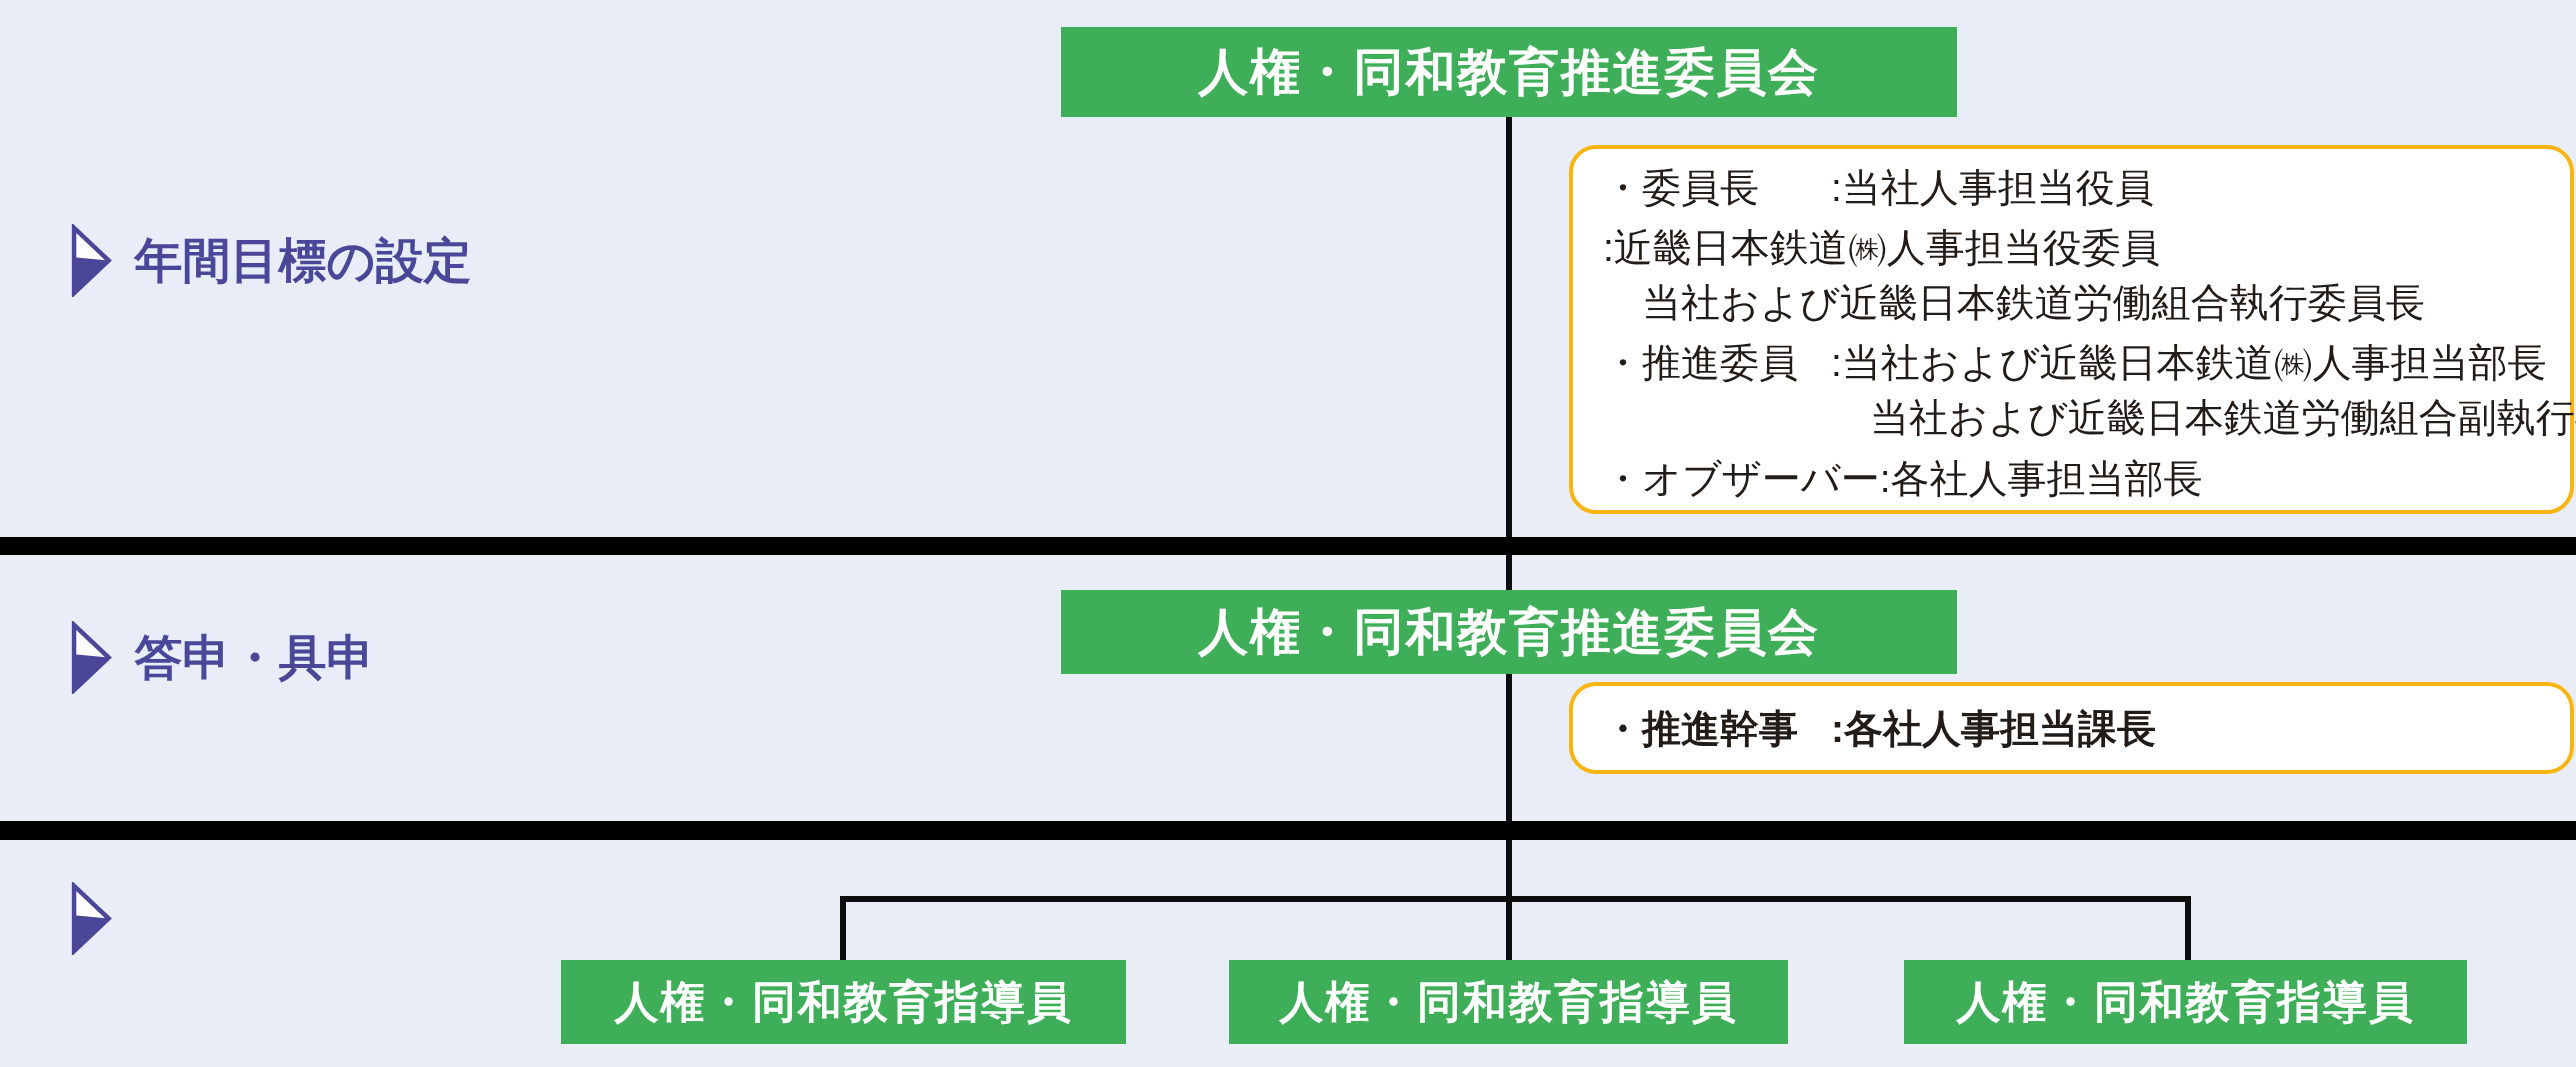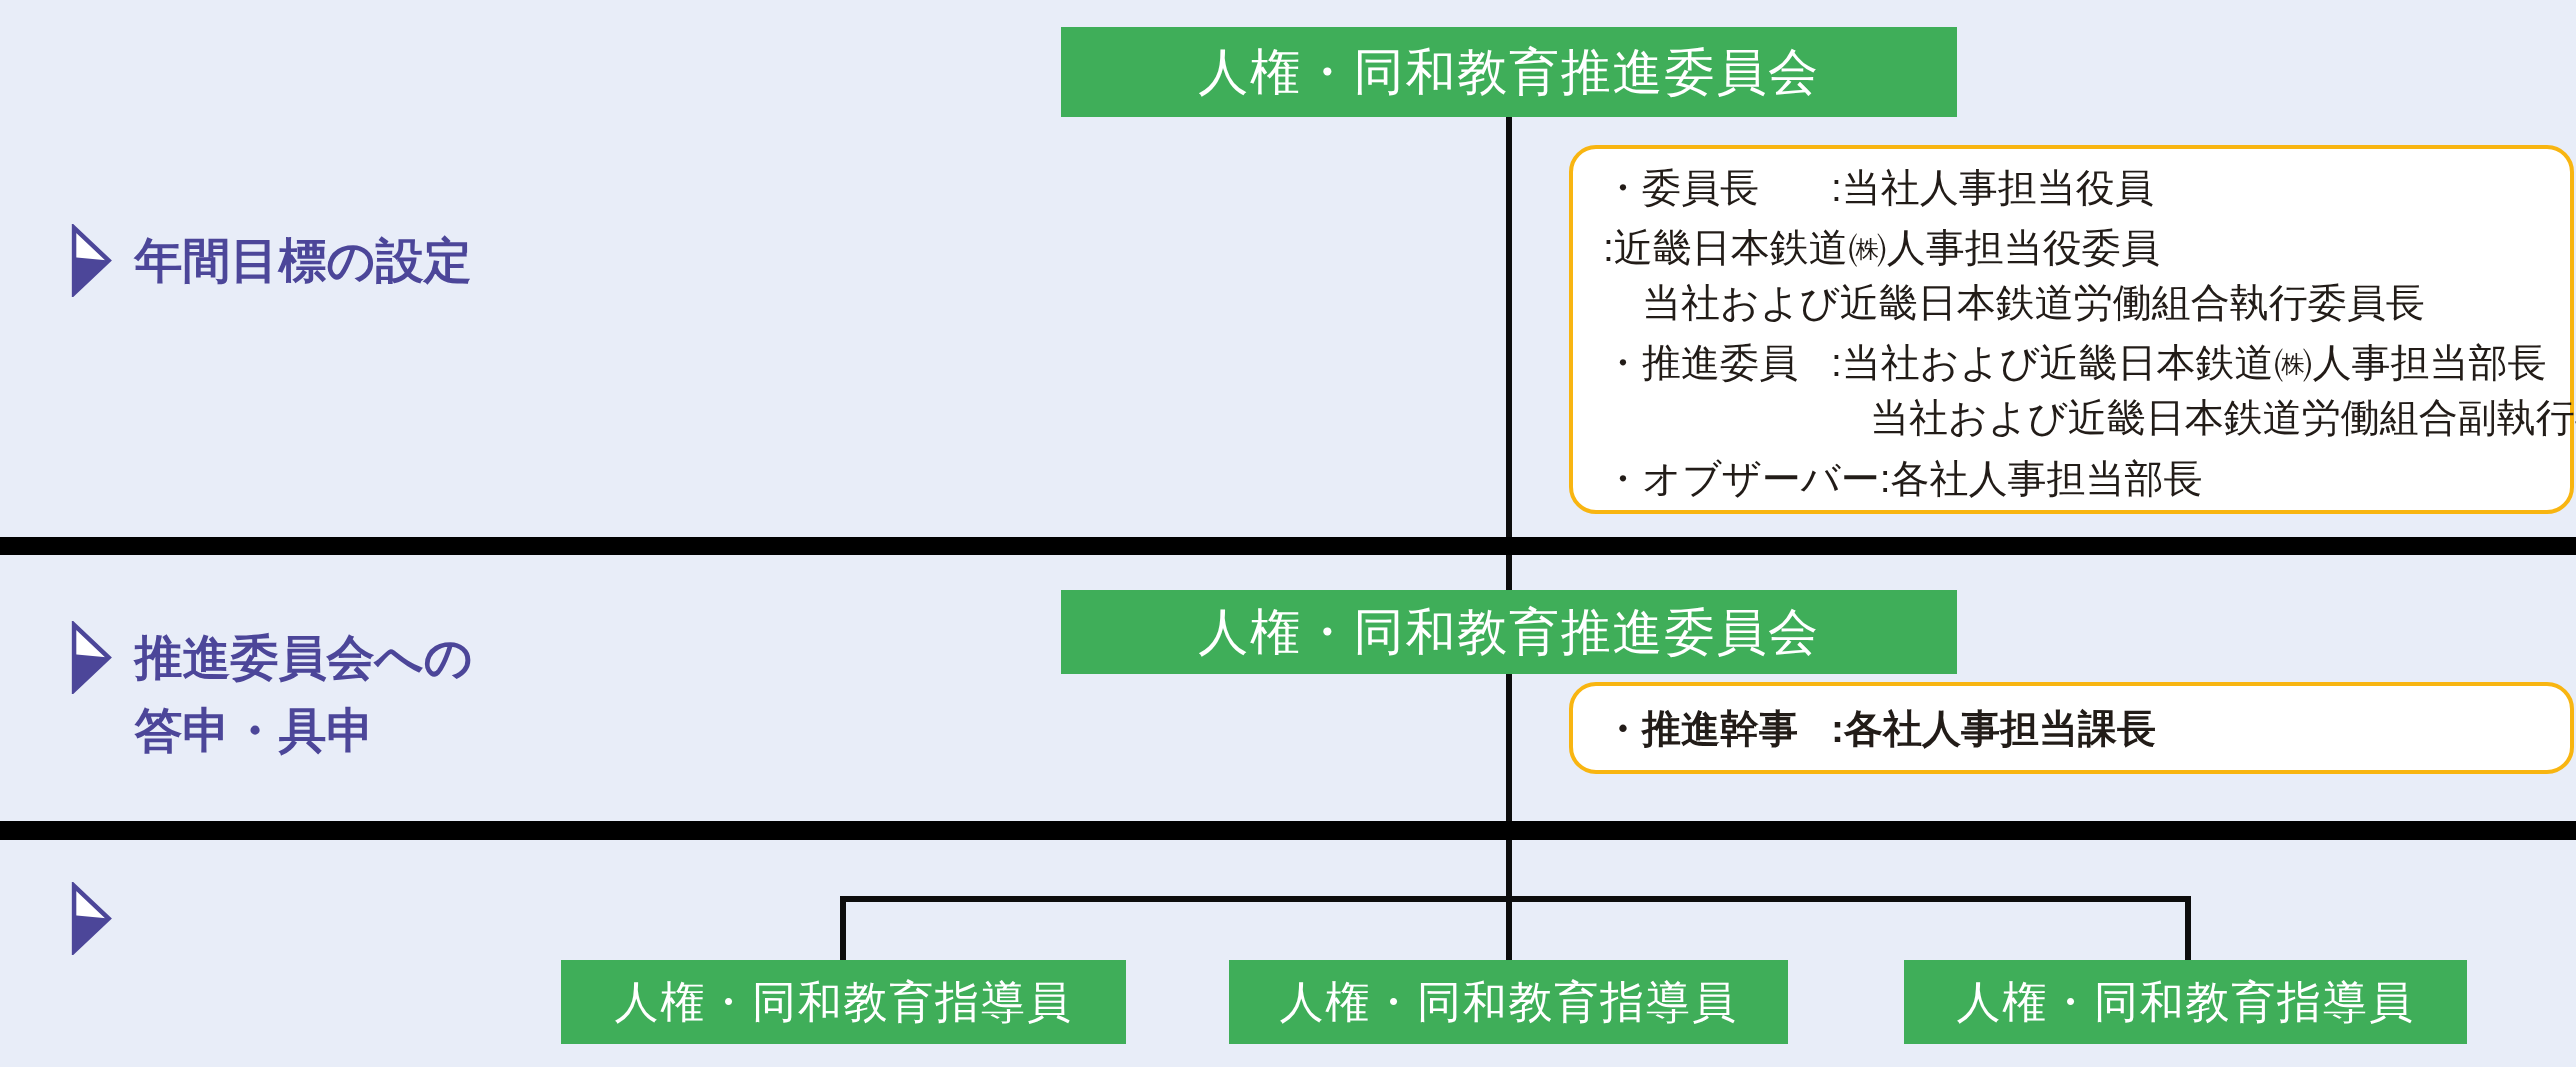--- a/index.html
+++ b/index.html
@@ -14,21 +14,21 @@
 
   
   .line { position:absolute; background:#0d0d0d; z-index:1; }
   .divider { position:absolute; left:0; width:2576px; background:#000; z-index:2; }
 
   
   .gbox {
     position:absolute;
     background:#3fae59;
     color:#ffffff;
-    font-weight:normal;
+    font-weight:bold;
     letter-spacing:1.8px;
     display:flex; align-items:center; justify-content:center;
     z-index:3;
     white-space:nowrap;
   }
   .gbox.big   { font-size:50px; }
   .gbox.small { font-size:44px; }
 
   
   .ybox {
@@ -84,21 +84,20 @@
   </div>
 </div>
 
 <div class="side-label" style="left:69px; top:621px;">
   <svg class="arrow-icon" viewBox="0 0 64 114">
     <polygon points="4,6 58,57 4,108" fill="#ffffff"></polygon>
     <polygon points="4,52 58,57 4,108" fill="#4c4699"></polygon>
     <polygon points="4,6 58,57 4,108" fill="none" stroke="#4c4699" stroke-width="7" stroke-linejoin="miter"></polygon>
   </svg>
   <div>
-    <div>推進委員会への</div>
     <div>答申・具申</div>
   </div>
 </div>
 
 <div class="side-label" style="left:69px; top:882px;">
   <svg class="arrow-icon" viewBox="0 0 64 114">
     <polygon points="4,6 58,57 4,108" fill="#ffffff"></polygon>
     <polygon points="4,52 58,57 4,108" fill="#4c4699"></polygon>
     <polygon points="4,6 58,57 4,108" fill="none" stroke="#4c4699" stroke-width="7" stroke-linejoin="miter"></polygon>
   </svg>

